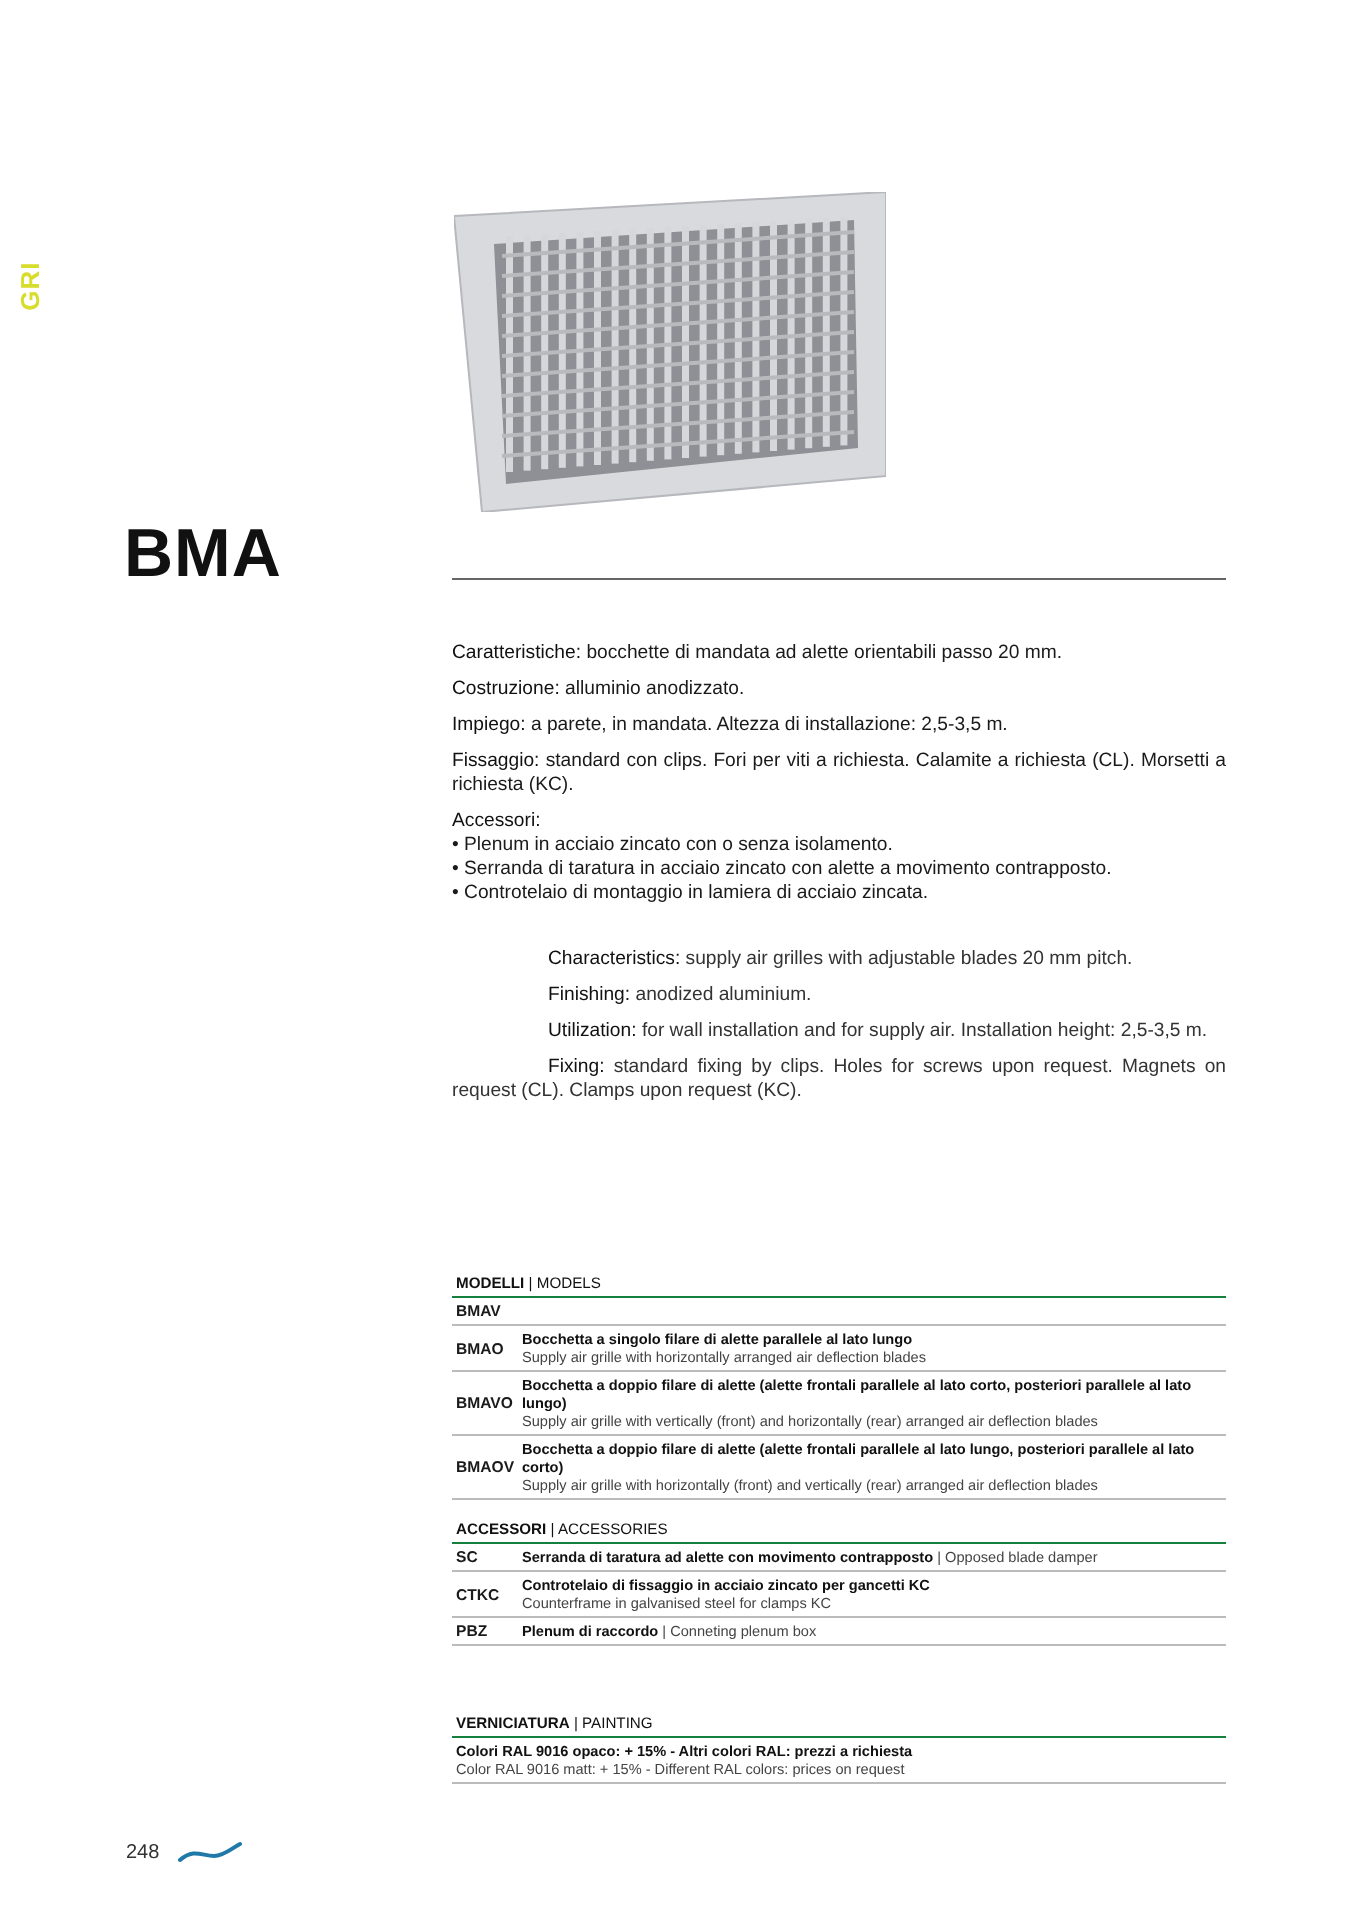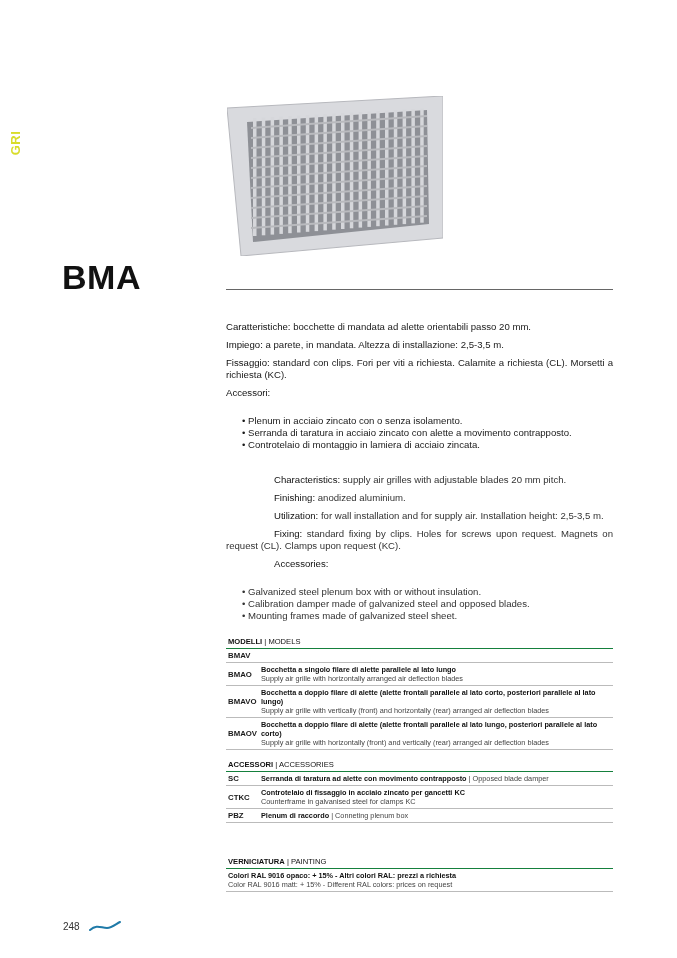--- a/index.html
+++ b/index.html
@@ -7,21 +7,21 @@
          font-family: "Liberation Sans", sans-serif; color: #1a1a1a; }
   .side-tab { position: absolute; left: 8px; top: 128px; width: 14px; height: 30px; }
   .side-tab span { position: absolute; left: 50%; top: 50%; transform: translate(-50%,-50%) rotate(-90deg);
                    font-weight: bold; font-size: 13px; color: #d8dc2a; letter-spacing: 0.5px; white-space: nowrap; }
   .product-image { position: absolute; left: 227px; top: 96px; width: 216px; height: 160px; }
   .title { position: absolute; left: 62px; top: 258px; font-size: 34px; font-weight: bold; color: #111; letter-spacing: 0.5px; }
   .rule { position: absolute; left: 226px; top: 289px; width: 387px; height: 1px; background: #666; }
   .block { position: absolute; left: 226px; width: 387px; font-size: 9.6px; line-height: 12px; }
   .block p { margin: 0 0 6px 0; text-align: justify; }
   .block b { font-weight: normal; color: #111; }
-  .block ul { list-style: none; margin: 16px; padding: 0; }
+  .block ul { list-style: none; margin: 0; padding: 0; }
   .block li::before { content: "• "; }
   .it { top: 321px; color: #1a1a1a; }
   .en { top: 474px; color: #333; }
   .en b { font-weight: normal; color: #111; margin-left: 48px; }
   .tbl { position: absolute; left: 226px; width: 387px; font-family: "Liberation Sans", sans-serif; }
   .tbl .hdr { font-size: 7.6px; padding: 0 0 2px 2px; border-bottom: 1px solid #15803d; color: #111; }
   .tbl .hdr b { font-weight: bold; }
   .tbl .row { display: flex; align-items: center; border-bottom: 1px solid #bbb; padding: 2px 0 2px 2px; font-size: 7.3px; line-height: 9px; }
   .tbl .code { width: 33px; font-weight: bold; flex-shrink: 0; font-size: 7.8px; }
   .tbl .desc b { font-weight: bold; color: #111; }
@@ -76,43 +76,37 @@
       <line x1="24" x2="200" y1="122" y2="110" stroke="#b9babe" stroke-width="2"></line>
       <line x1="24" x2="200" y1="132" y2="120" stroke="#b9babe" stroke-width="2"></line>
     </g>
 </svg>
 
 <div class="title">BMA</div>
 <div class="rule"></div>
 
 <div class="block it">
   <p><b>Caratteristiche:</b> <span>bocchette di mandata ad alette orientabili passo 20 mm.</span></p>
+  <p><b>Costruzione:</b> <span>alluminio anodizzato.</span></p>
   <p><b>Impiego:</b> <span>a parete, in mandata. Altezza di installazione: 2,5-3,5 m.</span></p>
   <p><b>Fissaggio:</b> <span>standard con clips. Fori per viti a richiesta. Calamite a richiesta (CL). Morsetti a richiesta (KC).</span></p>
   <div><b>Accessori:</b>
     <ul>
       <li>Plenum in acciaio zincato con o senza isolamento.</li>
       <li>Serranda di taratura in acciaio zincato con alette a movimento contrapposto.</li>
       <li>Controtelaio di montaggio in lamiera di acciaio zincata.</li>
     </ul>
   </div>
 </div>
 
 <div class="block en">
   <p><b>Characteristics:</b> <span>supply air grilles with adjustable blades 20 mm pitch.</span></p>
   <p><b>Finishing:</b> <span>anodized aluminium.</span></p>
   <p><b>Utilization:</b> <span>for wall installation and for supply air. Installation height: 2,5-3,5 m.</span></p>
   <p><b>Fixing:</b> <span>standard fixing by clips. Holes for screws upon request. Magnets on request (CL). Clamps upon request (KC).</span></p>
-  <div><b>Accessories:</b>
-    <ul>
-      <li>Galvanized steel plenum box with or without insulation.</li>
-      <li>Calibration damper made of galvanized steel and opposed blades.</li>
-      <li>Mounting frames made of galvanized steel sheet.</li>
-    </ul>
-  </div>
 </div>
 
 <div class="tbl models">
   <div class="hdr"><b>MODELLI</b> <span>| MODELS</span></div>
   <div class="row">
       <div class="code">BMAV</div>
     </div>
   <div class="row">
       <div class="code">BMAO</div>
       <div class="desc"><b>Bocchetta a singolo filare di alette parallele al lato lungo</b><br><span class="en-t">Supply air grille with horizontally arranged air deflection blades</span></div>

